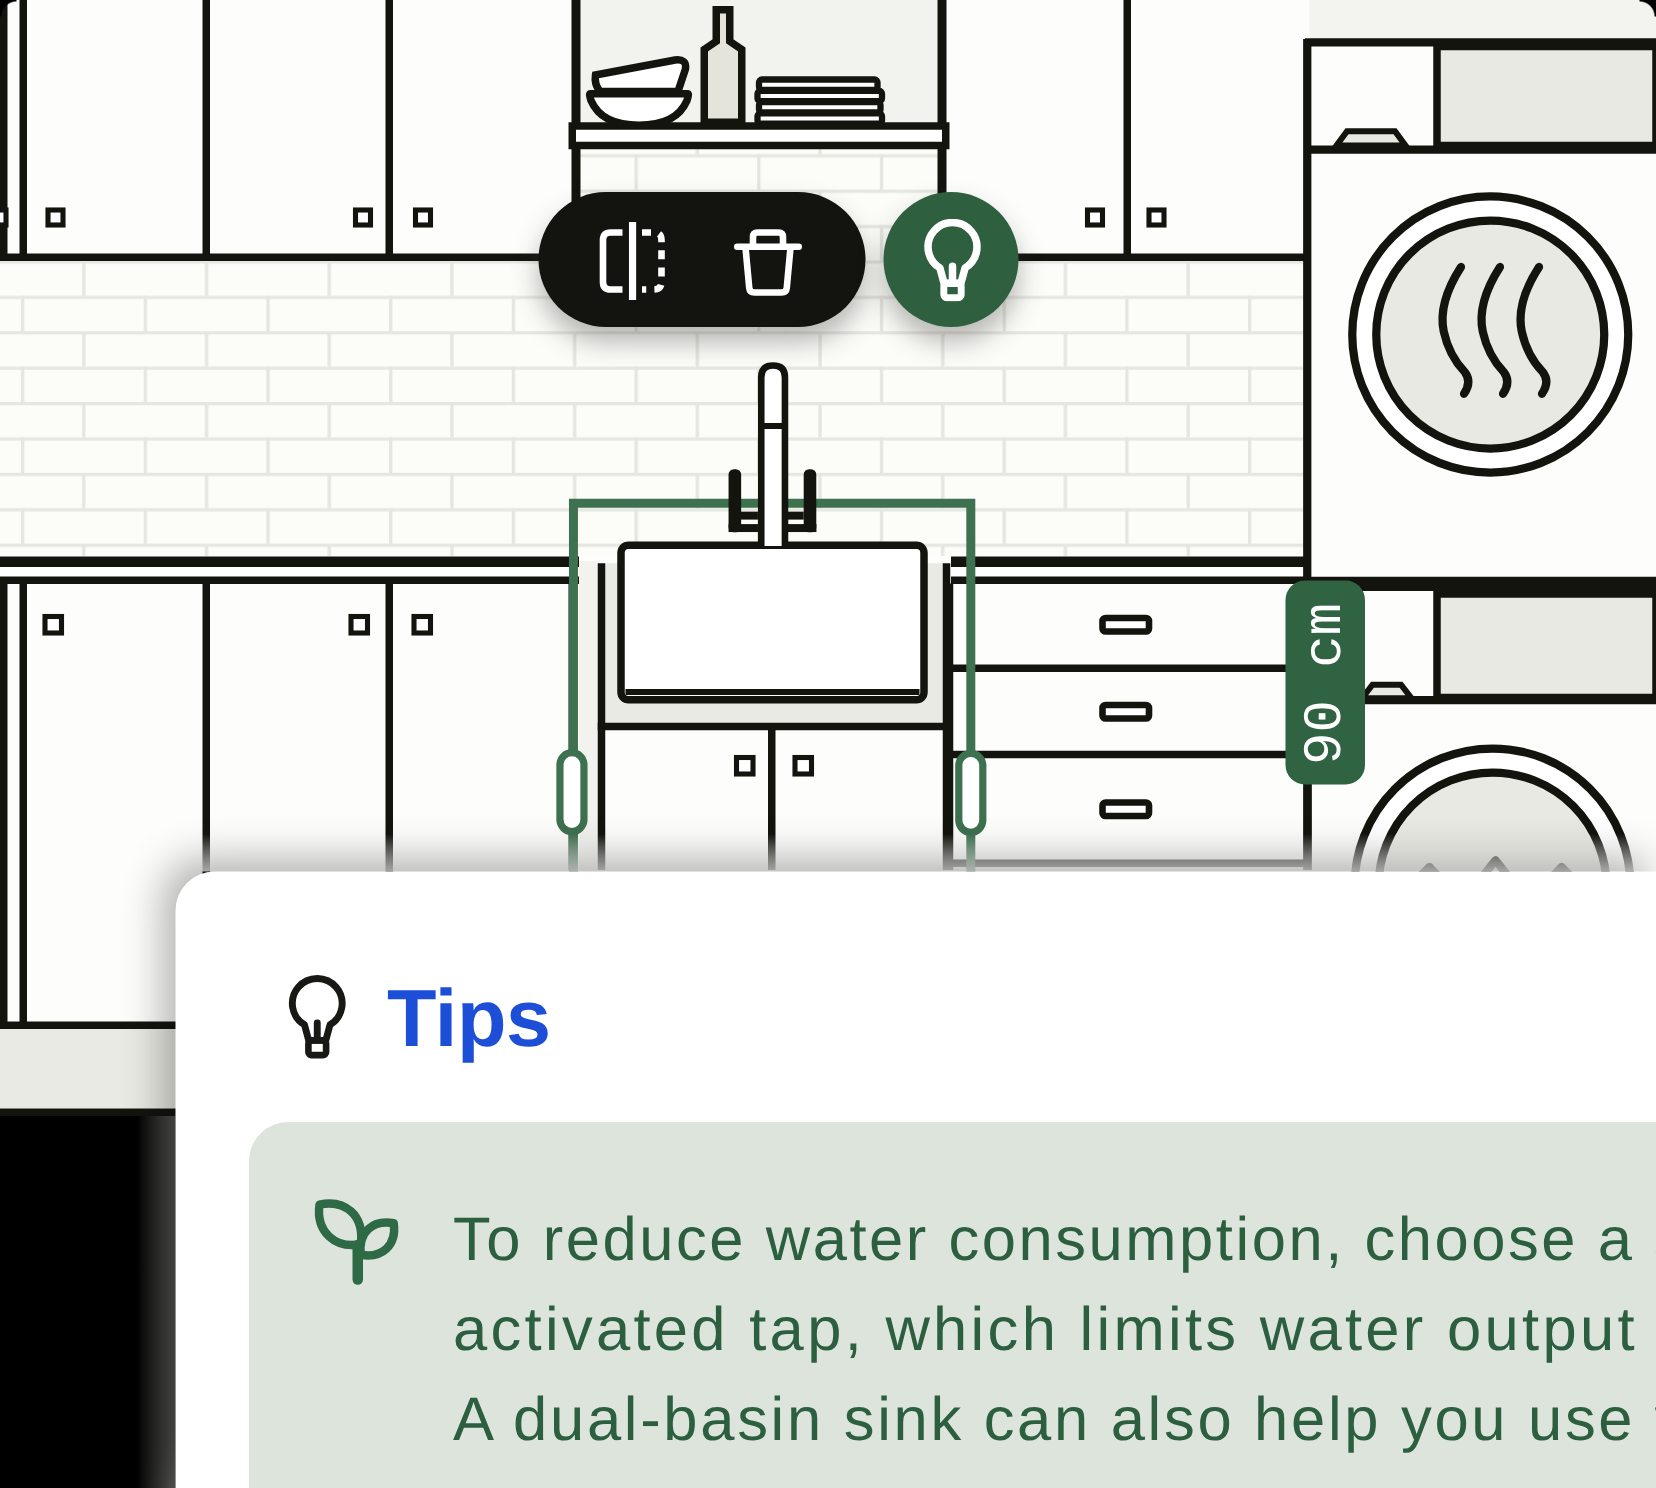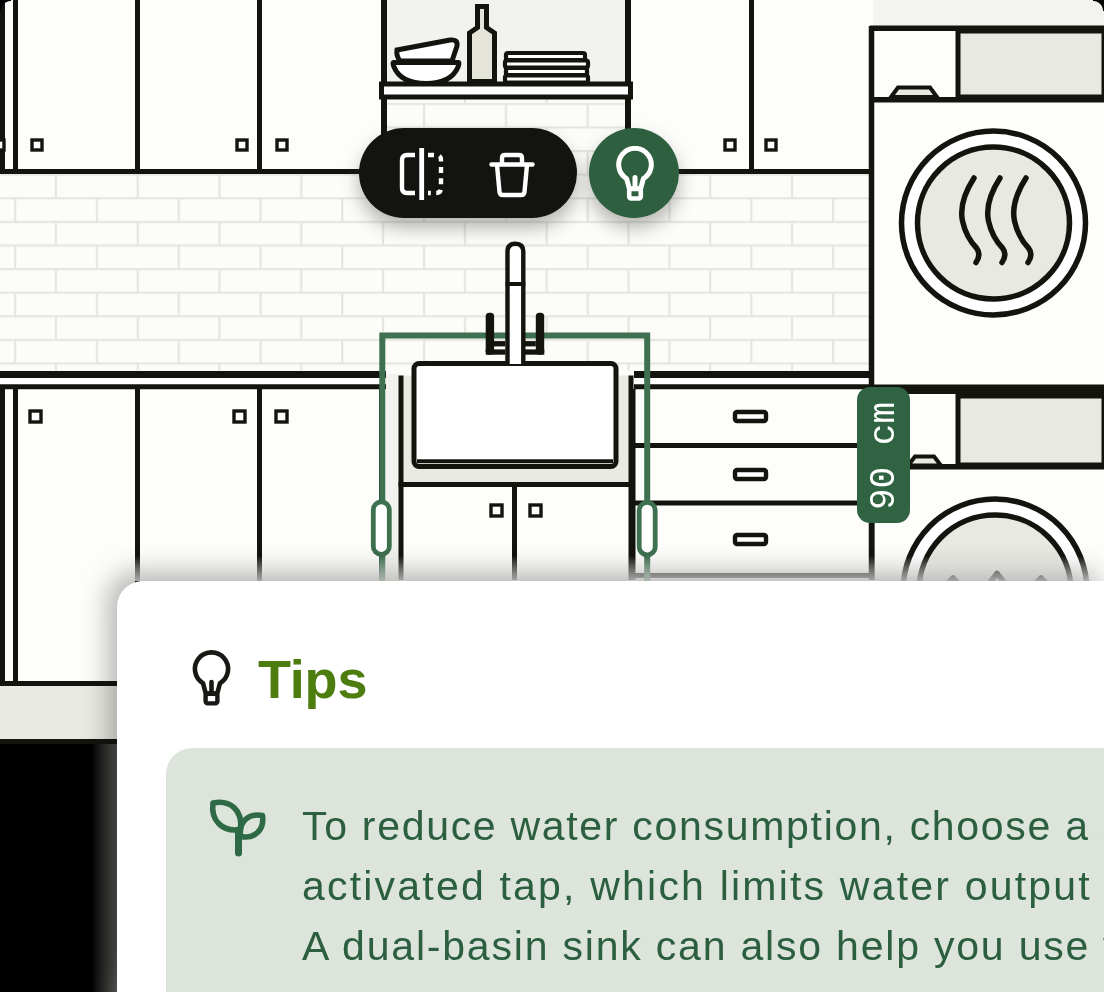--- a/index.html
+++ b/index.html
@@ -240,21 +240,21 @@
 <div class="abs" style="left:91px;top:744px;width:26px;height:248px;background:linear-gradient(to left, rgba(170,170,165,0.50), rgba(20,20,15,0));"></div>
 
 <div class="abs" style="left:117px;top:581px;width:987px;height:411px;background:#ffffff;border-top-left-radius:26px;box-shadow:-8px -8px 28px rgba(0,0,0,0.30);"></div>
 
 <svg class="abs" style="left:191px;top:650px" width="41" height="56" viewBox="0 0 41 56">
   <path d="M12,33.2 A16.6,16.6 0 1 1 29,33.2 L26.2,43.6 H14.8 Z" fill="none" stroke="#181815" stroke-width="4.6" stroke-linejoin="round"></path>
   <path d="M20.5,32 V41.8" stroke="#181815" stroke-width="4.6" stroke-linecap="round"></path>
   <rect x="14.6" y="43.6" width="11.8" height="9.8" rx="2" fill="none" stroke="#181815" stroke-width="4.4"></rect>
 </svg>
 
-<div class="abs" style="left:258px;top:648px;font-size:54px;font-weight:bold;color:#4d7c0f;letter-spacing:-0.2px;">Tips</div>
+<div class="abs" style="left:258px;top:648px;font-size:54px;font-weight:bold;color:#1d4ed8;letter-spacing:-0.2px;">Tips</div>
 
 <div class="abs" style="left:166px;top:748px;width:1000px;height:300px;background:#dce4db;border-radius:26px;"></div>
 
 <svg class="abs" style="left:206px;top:796px" width="62" height="62" viewBox="0 0 62 62">
   <g fill="none" stroke="#2e6a45" stroke-width="5.6" stroke-linejoin="round">
     <path d="M7,7 C24,3.5 37,14 34.5,33.5 C17,36.5 4.5,25 7,7 Z"></path>
     <path d="M56.5,19.5 C43,17 32.5,25 34.5,40.5 C48.5,43 58.5,34.5 56.5,19.5 Z"></path>
     <path d="M32.5,34 V57" stroke-linecap="round" stroke-width="7"></path>
   </g>
 </svg>

